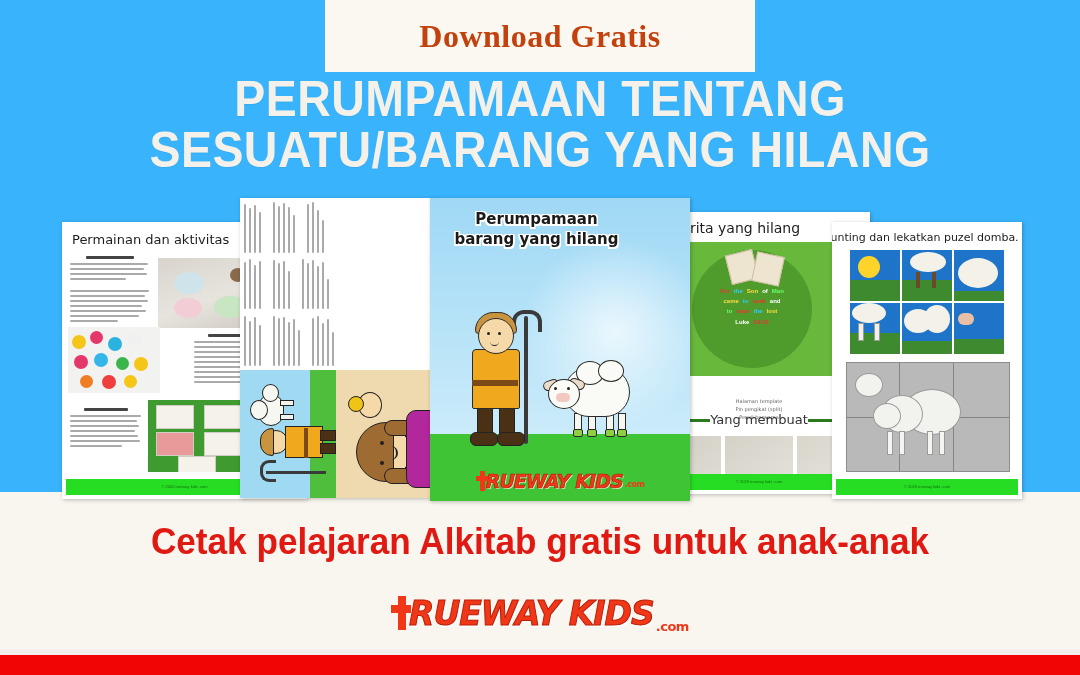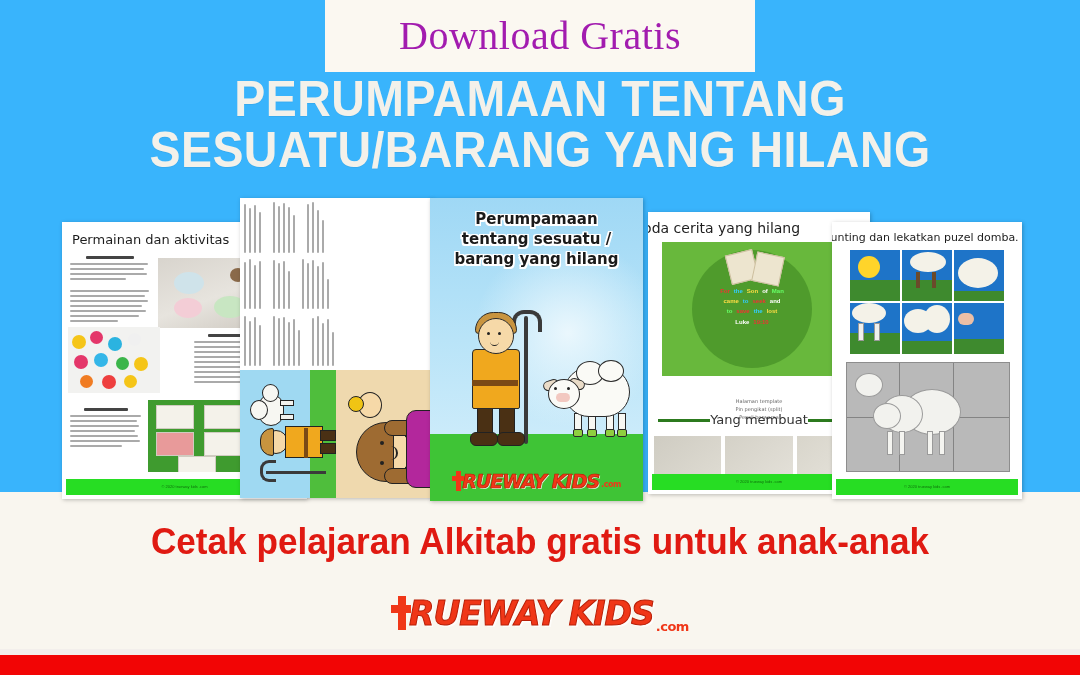--- a/index.html
+++ b/index.html
@@ -17,21 +17,21 @@
   .bg-red-bar{position:absolute;left:0;top:655px;width:1080px;height:20px;background:#F20505;}
   .bg-pale-strip{position:absolute;left:0;top:649px;width:1080px;height:6px;background:#F3EFEC;}
 
   
   .top-banner{
     position:absolute;left:325px;top:0;width:430px;height:72px;
     background:#FBF8F1;display:flex;align-items:center;justify-content:center;
   }
   .top-banner-text{
     font-family:"Liberation Serif", serif;
-    font-weight:normal;font-size:40px;color:#a21caf;
+    font-weight:bold;font-size:32px;color:#c2410c;
     letter-spacing:.5px;line-height:1;white-space:nowrap;
   }
 
   
   .headline{
     position:absolute;left:0;top:74px;width:1080px;
     text-align:center;color:#F3F1EA;
     font-weight:bold;font-size:50px;line-height:1.02;
     letter-spacing:.5px;
     transform:scaleX(.93);transform-origin:50% 0;
@@ -109,21 +109,21 @@
   #card2 .rot{
     position:absolute;left:-54px;top:54px;width:300px;height:192px;
     transform:rotate(-90deg);transform-origin:50% 50%;background:#fff;
   }
   .r2-img1{position:absolute;left:0;top:0;width:128px;height:96px;background:#9FD9F2;overflow:hidden;}
   .r2-img2{position:absolute;left:0;top:96px;width:128px;height:96px;background:#EFD9AE;overflow:hidden;}
   .r2-cols{position:absolute;left:132px;top:4px;right:3px;bottom:4px;display:flex;gap:5px;}
   .r2-col{flex:1;}
 
   
-  #card3{left:430px;top:198px;width:213px;height:303px;background:#8FD3F4;z-index:6;}
+  #card3{left:430px;top:198px;width:213px;height:303px;background:#8FD3F4;z-index:6;padding-left:47px;}
   .cov-sky{position:absolute;left:0;top:0;width:100%;height:236px;
            background:linear-gradient(180deg,#9FD8F5 0%,#B9E4F8 60%,#CBEBFA 100%);}
   .cov-glow{position:absolute;right:-20px;top:40px;width:190px;height:190px;border-radius:50%;
             background:radial-gradient(circle,#EAF7FD 0%,rgba(234,247,253,0) 70%);}
   .cov-grass{position:absolute;left:0;top:236px;width:100%;height:67px;background:#3FC436;}
   .cov-title{
     position:absolute;left:6px;top:12px;width:201px;text-align:center;
     font-family:"DejaVu Sans", sans-serif;font-weight:bold;font-size:15px;
     color:#1a1a1a;line-height:1.32;
     text-shadow:-1.5px -1.5px 0 #fff,1.5px -1.5px 0 #fff,-1.5px 1.5px 0 #fff,1.5px 1.5px 0 #fff,
@@ -398,21 +398,20 @@
   </div>
 
   <div class="card" id="card3">
     <div class="cov-sky">
       <div class="cov-glow"></div>
     </div>
     <div class="cov-grass"></div>
 
     <div class="cov-title">
       <div>Perumpamaan</div>
-      <div>tentang sesuatu /</div>
       <div>barang yang hilang</div>
     </div>
 
     <div class="shep">
       <div class="crook"></div>
         <div class="staff"></div>
       <div class="legL"></div>
         <div class="legR"></div>
       <div class="footL"></div>
         <div class="footR"></div>

